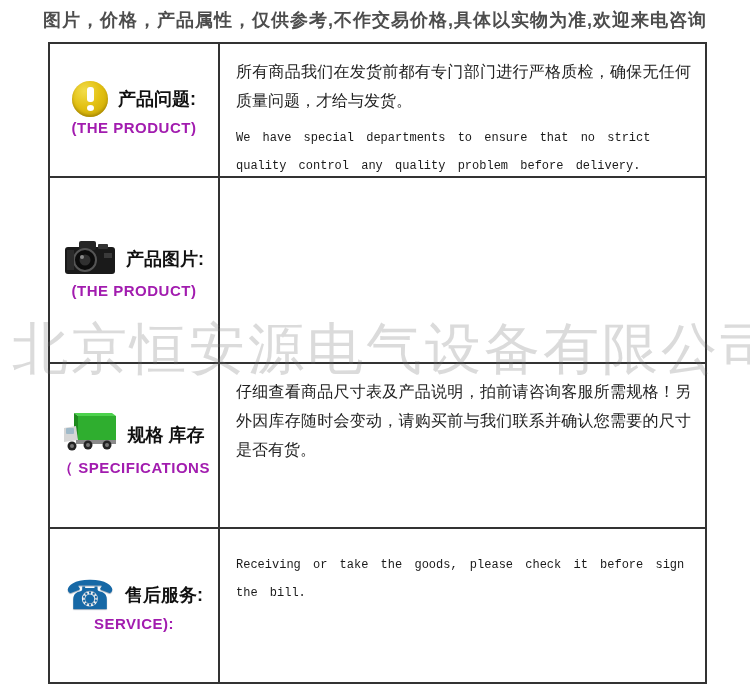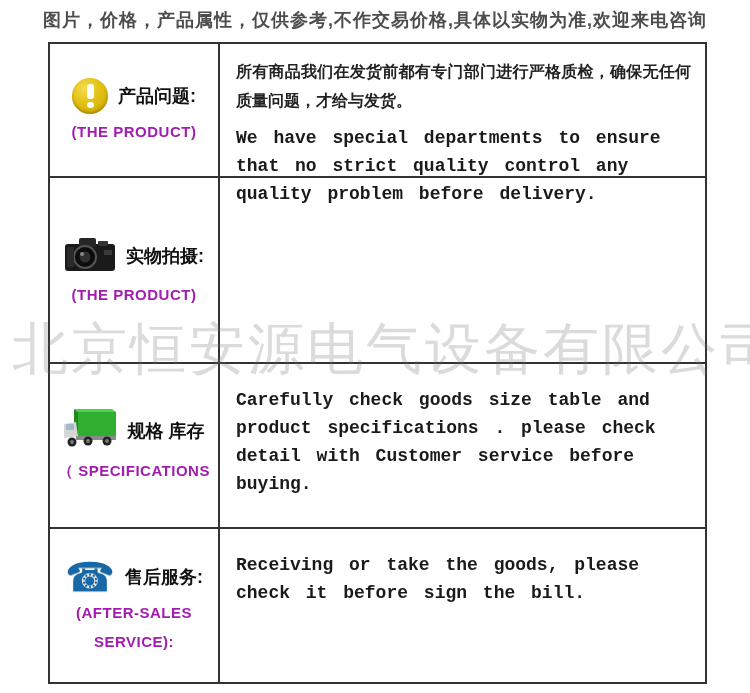--- a/index.html
+++ b/index.html
@@ -19,30 +19,30 @@
   }
   .row{display:flex;border-bottom:2px solid #333;}
   .row:last-child{border-bottom:none;}
   .row-1{height:132px;}
   .row-2{height:184px;}
   .row-3{height:163px;}
   .row-4{height:153px;}
   .left-cell{
     width:168px;min-width:168px;border-right:2px solid #333;
     display:flex;flex-direction:column;align-items:center;justify-content:center;
-    gap:7px;text-align:center;
+    text-align:center;
   }
   .icon-label{display:flex;align-items:center;gap:10px;}
   .label-zh{font-size:18px;font-weight:bold;color:#111;white-space:nowrap;}
   .label-en{font-size:15px;font-weight:bold;color:#a21caf;letter-spacing:0.5px;white-space:nowrap;line-height:22px;}
-  .right-cell{flex:1;padding:13px 14px 8px 16px;font-weight:bold;}
+  .right-cell{flex:1;padding:13px 14px 8px 16px;}
   .text-zh{font-size:16px;color:#222;line-height:29px;text-align:justify;}
   .text-en{
     font-family:"Liberation Mono","DejaVu Sans Mono",monospace;
-    font-size:18px;color:#1a1a1a;line-height:28px;margin-top:9px;
+    font-size:12px;color:#1a1a1a;line-height:28px;margin-top:9px;
     word-spacing:5px;
   }
   
   .excl-circle{
     width:36px;height:36px;border-radius:50%;position:relative;
     background:radial-gradient(circle at 35% 28%, #f2dc4a 0%, #e3c113 45%, #c7a400 100%);
     box-shadow:inset 0 -2px 3px rgba(140,110,0,.6);
   }
   .excl-bar{
     position:absolute;left:15px;top:6px;width:7px;height:15px;border-radius:3px;background:#fff;
@@ -93,21 +93,21 @@
             <rect x="1" y="9" width="50" height="27" rx="3" fill="#1a1a1a"></rect>
             <rect x="15" y="3" width="17" height="9" rx="2" fill="#262626"></rect>
             <rect x="34" y="6" width="10" height="5" rx="1" fill="#333"></rect>
             <circle cx="21" cy="22" r="11" fill="#0c0c0c" stroke="#555" stroke-width="2"></circle>
             <circle cx="21" cy="22" r="5.5" fill="#303030"></circle>
             <circle cx="18" cy="19" r="2" fill="#8a8a8a"></circle>
             <rect x="40" y="15" width="8" height="5" fill="#3a3a3a"></rect>
             <rect x="3" y="12" width="7" height="20" fill="#2b2b2b"></rect>
           </svg>
         </span>
-        <span class="label-zh">实物拍摄:</span>
+        <span class="label-zh">产品图片:</span>
       </div>
       <span class="label-en">(THE PRODUCT)</span>
     </div>
     <div class="right-cell">
     </div>
   </div>
 
   <div class="row row-3">
     <div class="left-cell">
       <div class="icon-label">
@@ -125,31 +125,30 @@
             <circle cx="25" cy="32" r="2" fill="#777"></circle>
             <circle cx="44" cy="32" r="4.5" fill="#222"></circle>
             <circle cx="44" cy="32" r="2" fill="#777"></circle>
           </svg>
         </span>
         <span class="label-zh">规格 库存</span>
       </div>
       <span class="label-en">（ SPECIFICATIONS</span>
     </div>
     <div class="right-cell">
-      <div class="text-en">Carefully check goods size table and product specifications . please check detail with Customer service before buying.</div>
+      <div class="text-zh">仔细查看商品尺寸表及产品说明，拍前请咨询客服所需规格！另外因库存随时会变动，请购买前与我们联系并确认您需要的尺寸是否有货。</div>
     </div>
   </div>
 
   <div class="row row-4">
     <div class="left-cell">
       <div class="icon-label">
         <span class="phone-glyph">☎</span>
         <span class="label-zh">售后服务:</span>
       </div>
-      <span class="label-en">(AFTER-SALES</span>
       <span class="label-en">SERVICE):</span>
     </div>
     <div class="right-cell">
       <div class="text-en">Receiving or take the goods, please check it before sign the bill.</div>
     </div>
   </div>
 
 </div>
 
 <div class="watermark">北京恒安源电气设备有限公司</div>

